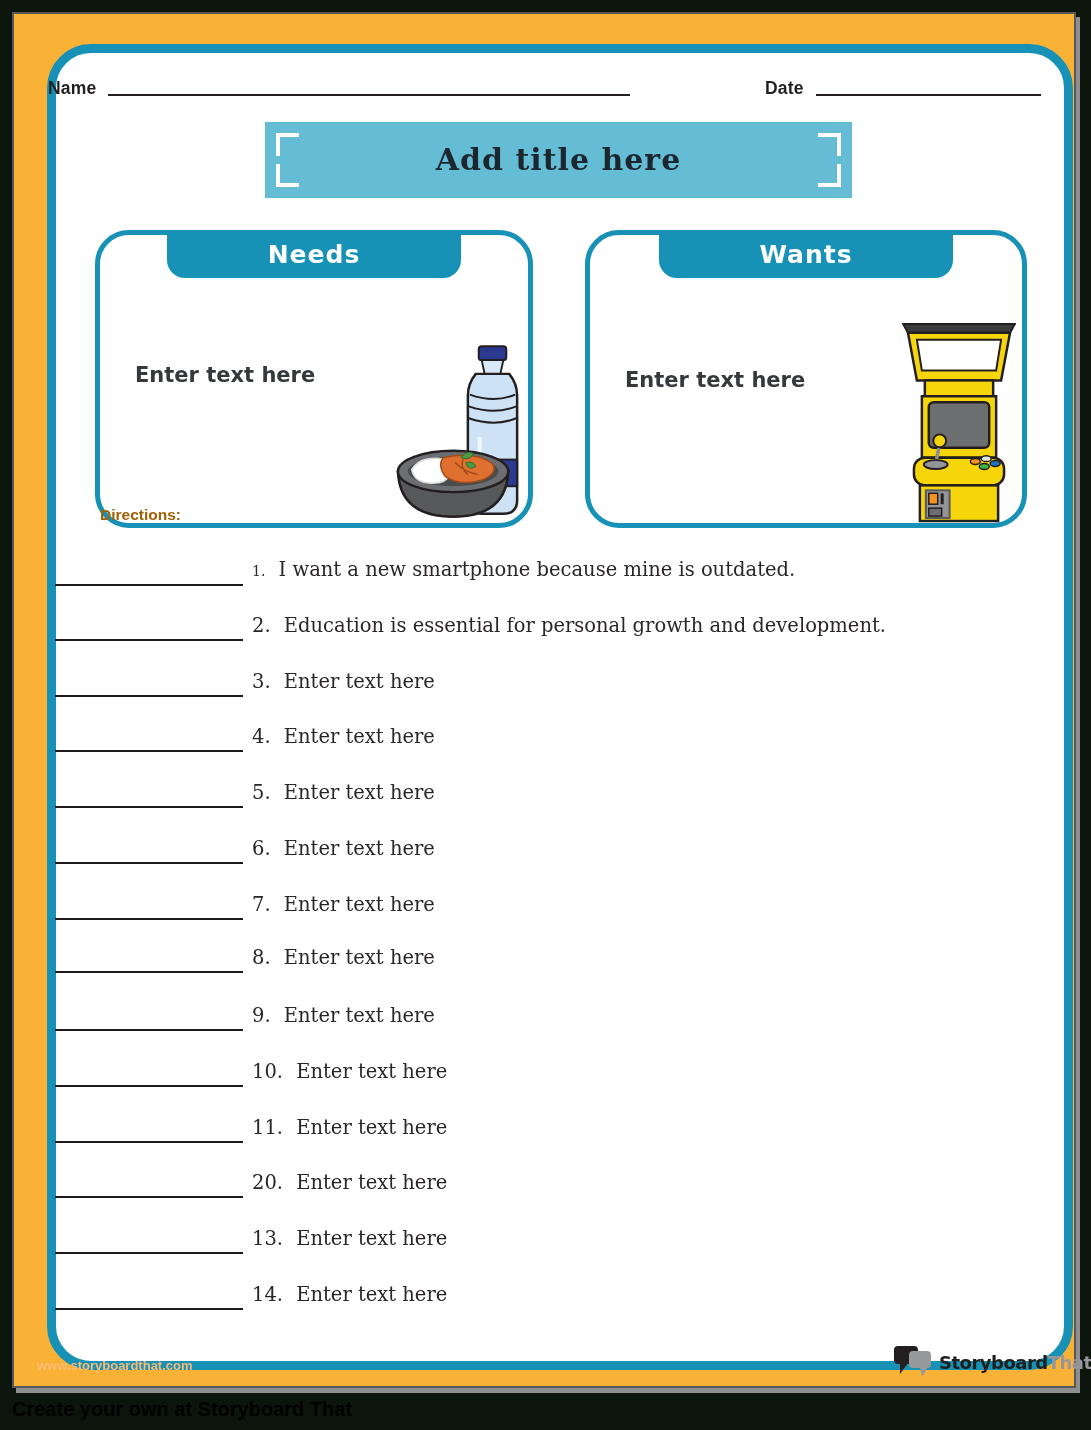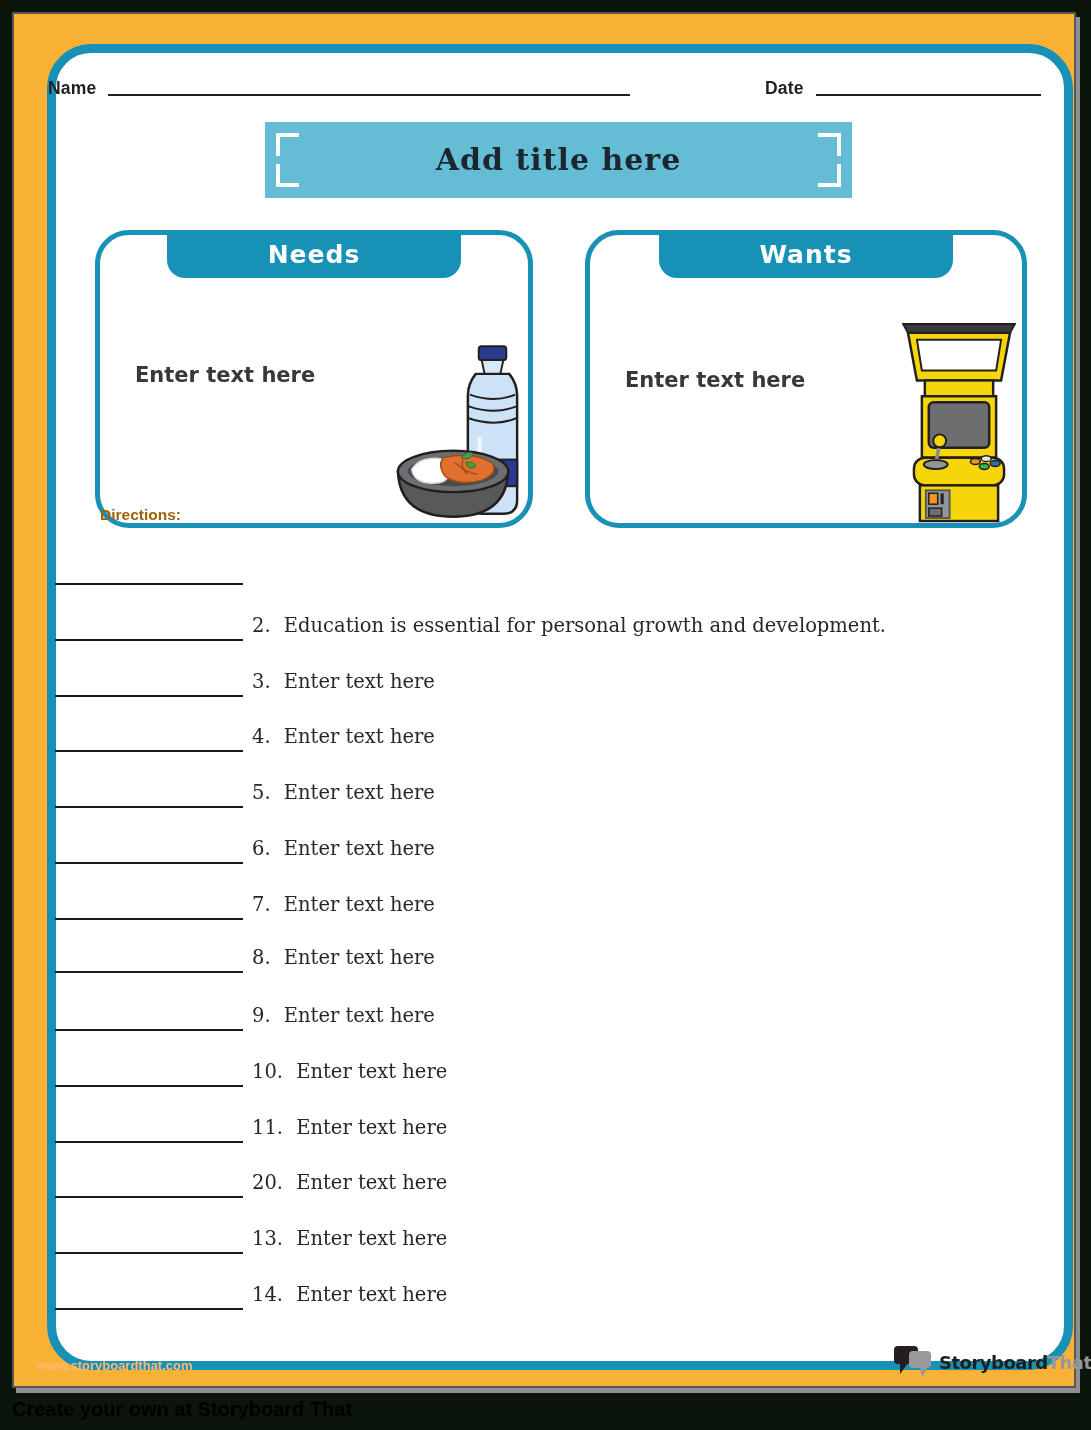--- a/index.html
+++ b/index.html
@@ -147,20 +147,23 @@
         <rect x="39" y="176" width="3" height="11" fill="#231F20"></rect>
         <rect x="27" y="191" width="13" height="8" fill="#6D6E70" stroke="#231F20" stroke-width="1.5"></rect>
       </g>
     </svg>
   </div>
 
   <div id="directions-label">Directions:</div>
   <div id="directions-list">
   <div class="list-row" style="top: 557px;">
     <span class="blank"></span>
+    <span class="item-label">
+      <span class="item-number small">1.</span><span class="item-text"> I want a new smartphone because mine is outdated.</span>
+    </span>
   </div>
 
   <div class="list-row" style="top: 612.77px;">
     <span class="blank"></span>
     <span class="item-label">
       <span class="item-number">2.</span><span class="item-text"> Education is essential for personal growth and development.</span>
     </span>
   </div>
 
   <div class="list-row" style="top: 668.54px;">

